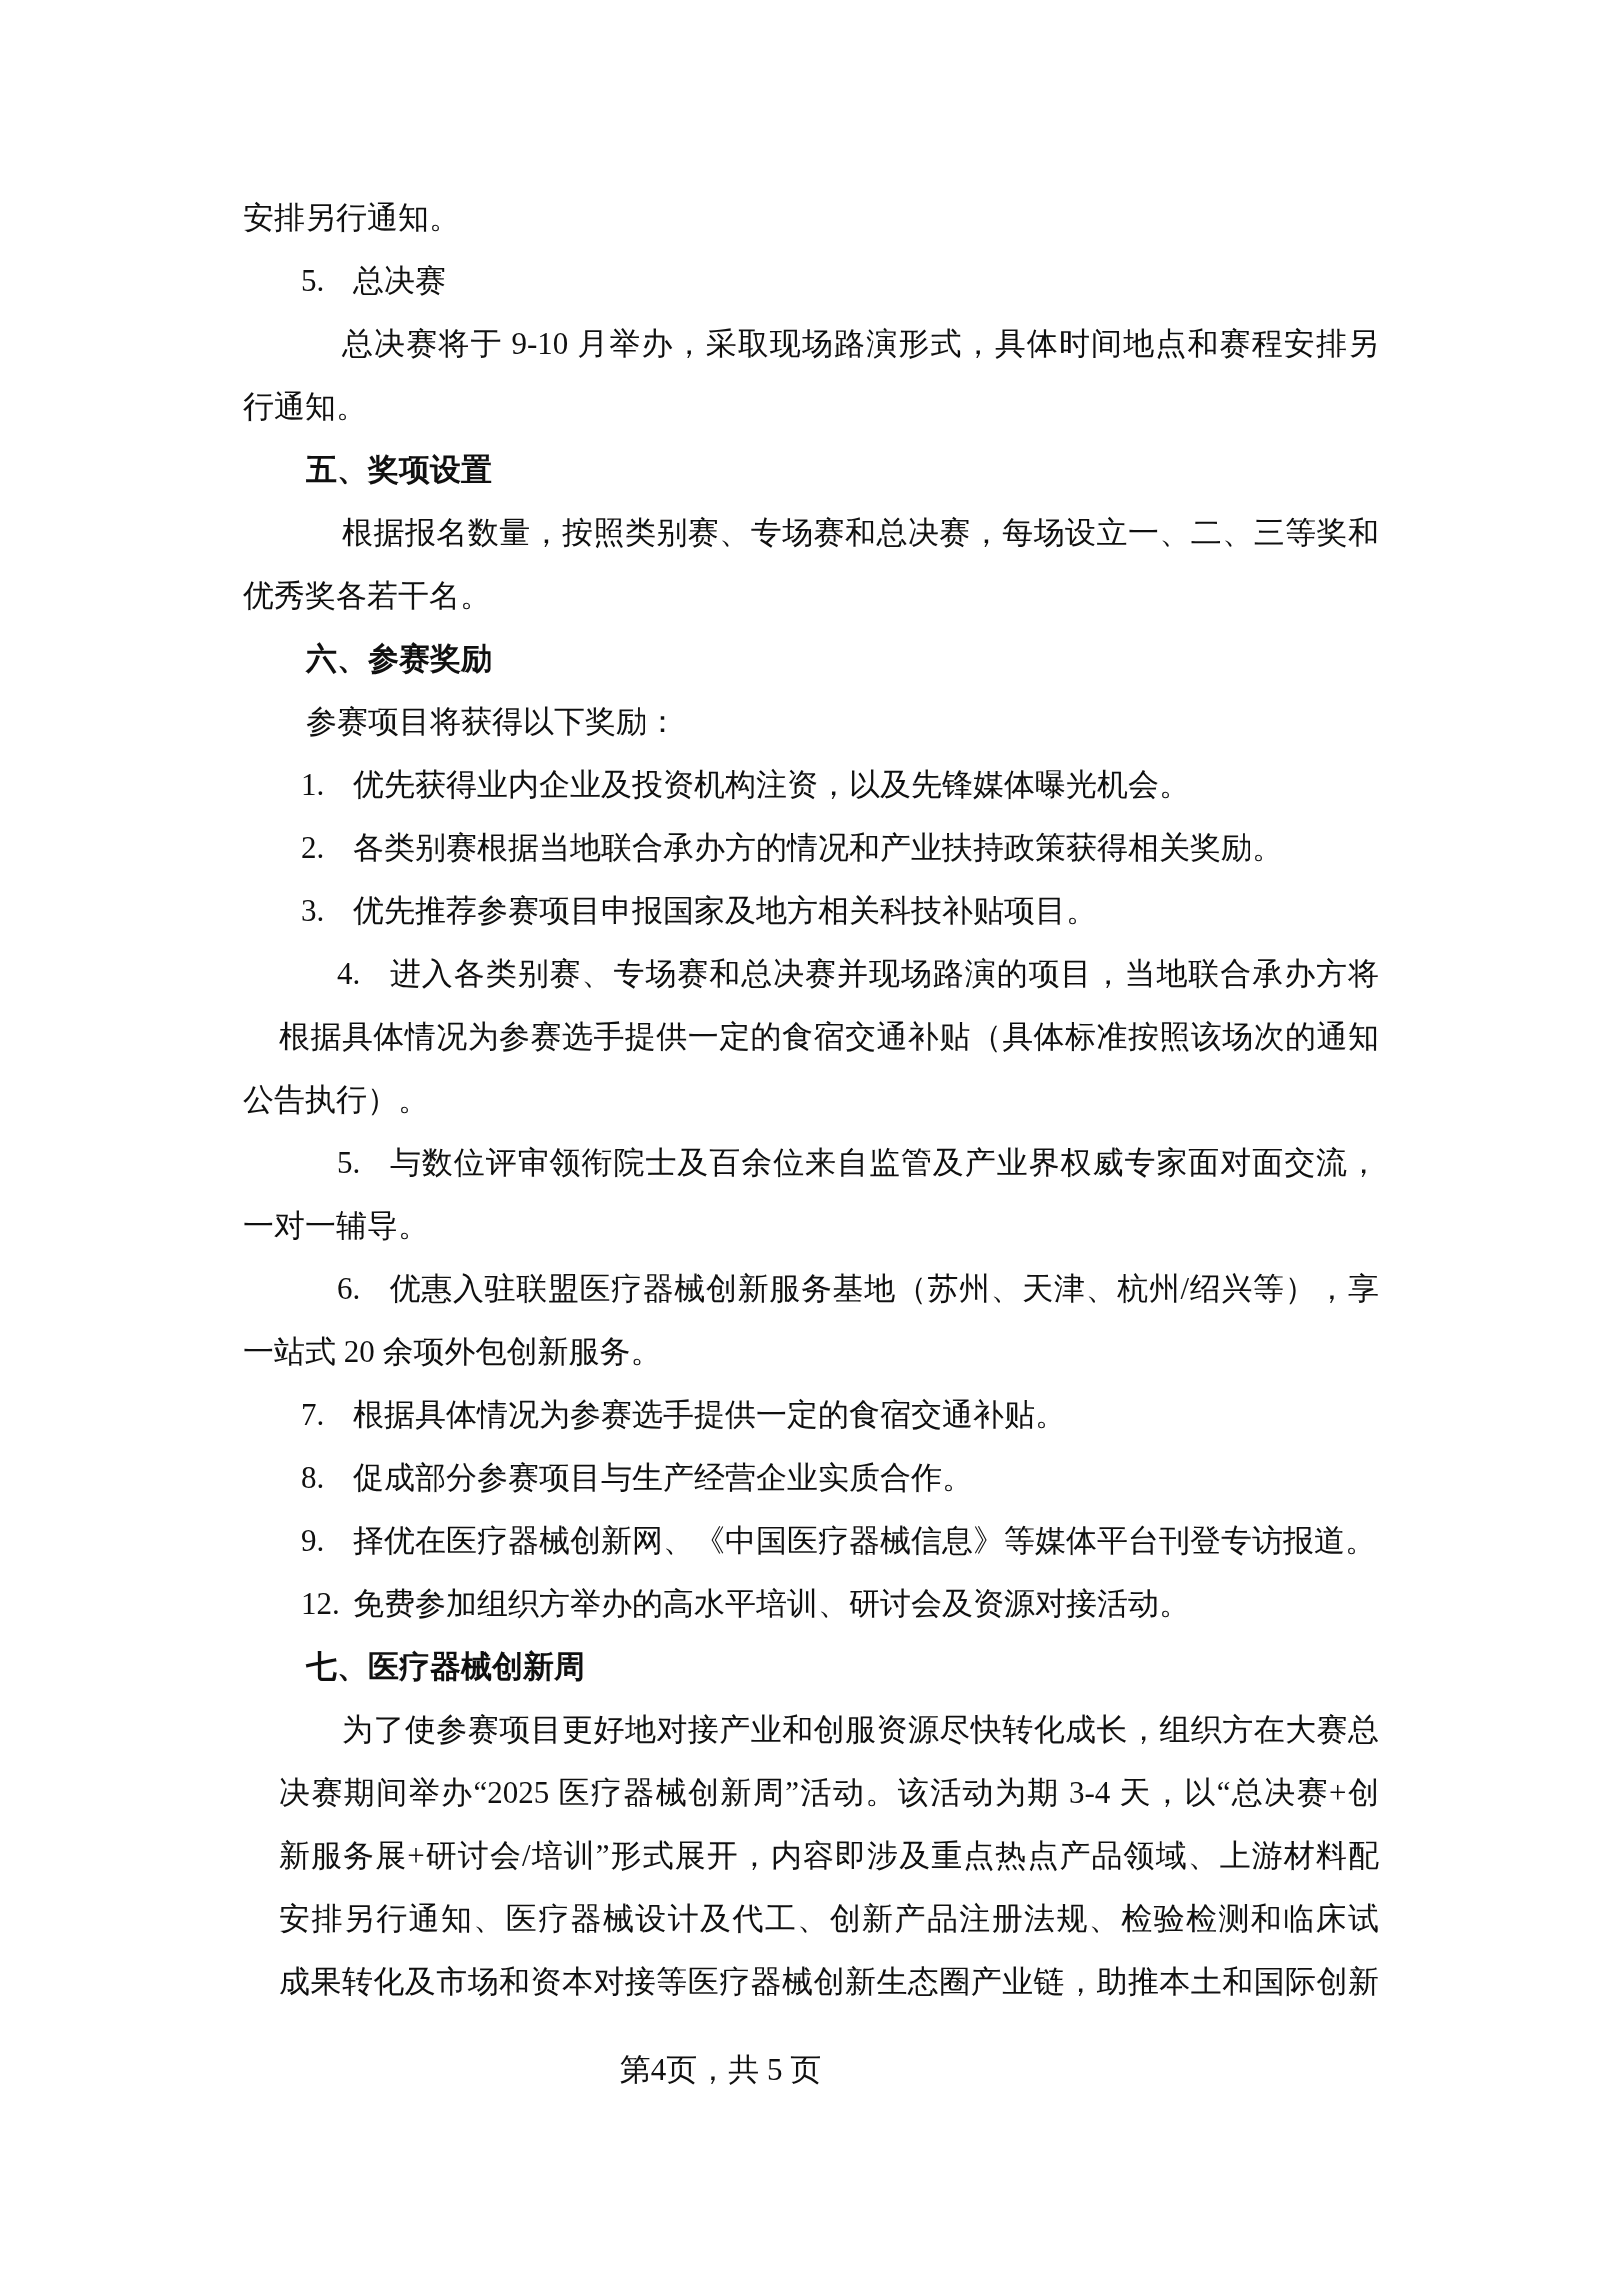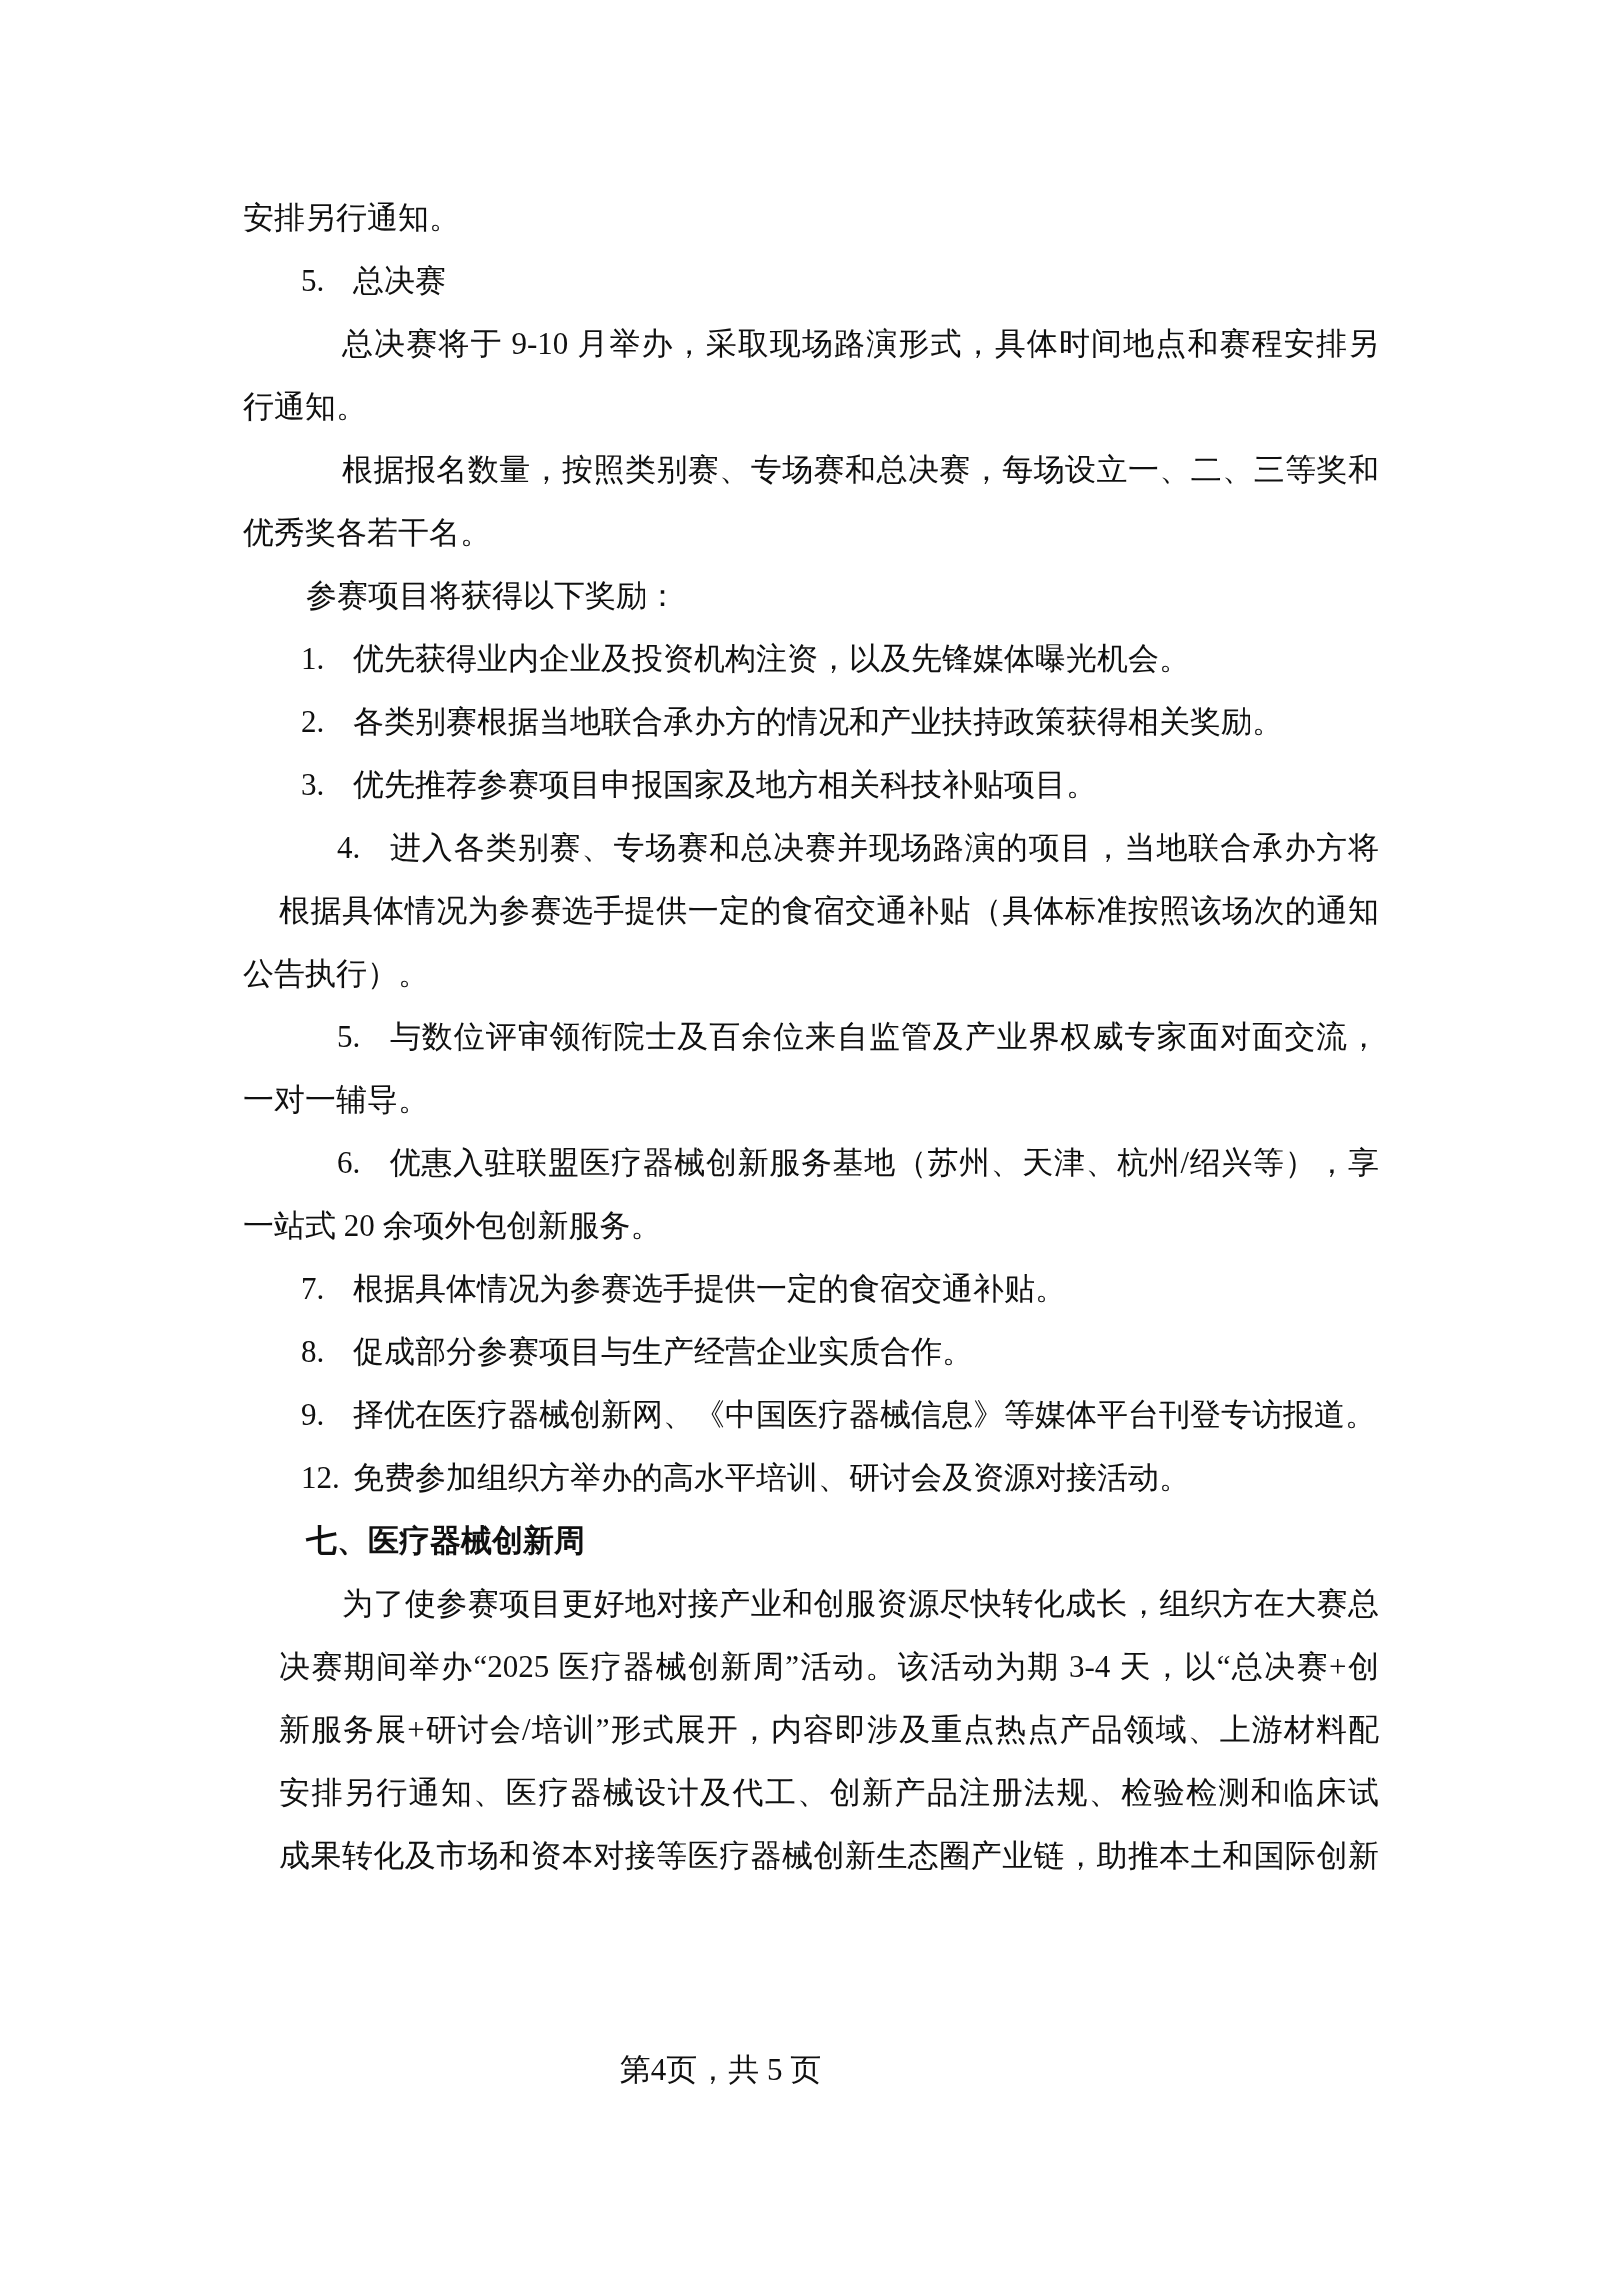--- a/index.html
+++ b/index.html
@@ -58,25 +58,27 @@
   <div class="content">
 
     <div class="line"><span class="txt">安排另行通知。</span></div>
 
     <div class="line li"><span class="num">5.</span><span class="txt">总决赛</span></div>
 
     <div class="line para fill"><span class="txt">总决赛将于 9-10 月举办，采取现场路演形式，具体时间地点和赛程安排另</span></div>
 
     <div class="line"><span class="txt">行通知。</span></div>
 
+    <div class="line heading"><span class="txt">五、奖项设置</span></div>
 
     <div class="line para fill"><span class="txt">根据报名数量，按照类别赛、专场赛和总决赛，每场设立一、二、三等奖和</span></div>
 
     <div class="line"><span class="txt">优秀奖各若干名。</span></div>
 
+    <div class="line heading"><span class="txt">六、参赛奖励</span></div>
 
     <div class="line para"><span class="txt">参赛项目将获得以下奖励：</span></div>
 
     <div class="line li"><span class="num">1.</span><span class="txt">优先获得业内企业及投资机构注资，以及先锋媒体曝光机会。</span></div>
 
     <div class="line li"><span class="num">2.</span><span class="txt">各类别赛根据当地联合承办方的情况和产业扶持政策获得相关奖励。</span></div>
 
     <div class="line li"><span class="num">3.</span><span class="txt">优先推荐参赛项目申报国家及地方相关科技补贴项目。</span></div>
 
     <div class="line li fill"><span class="num">4.</span><span class="txt">进入各类别赛、专场赛和总决赛并现场路演的项目，当地联合承办方将</span></div>

